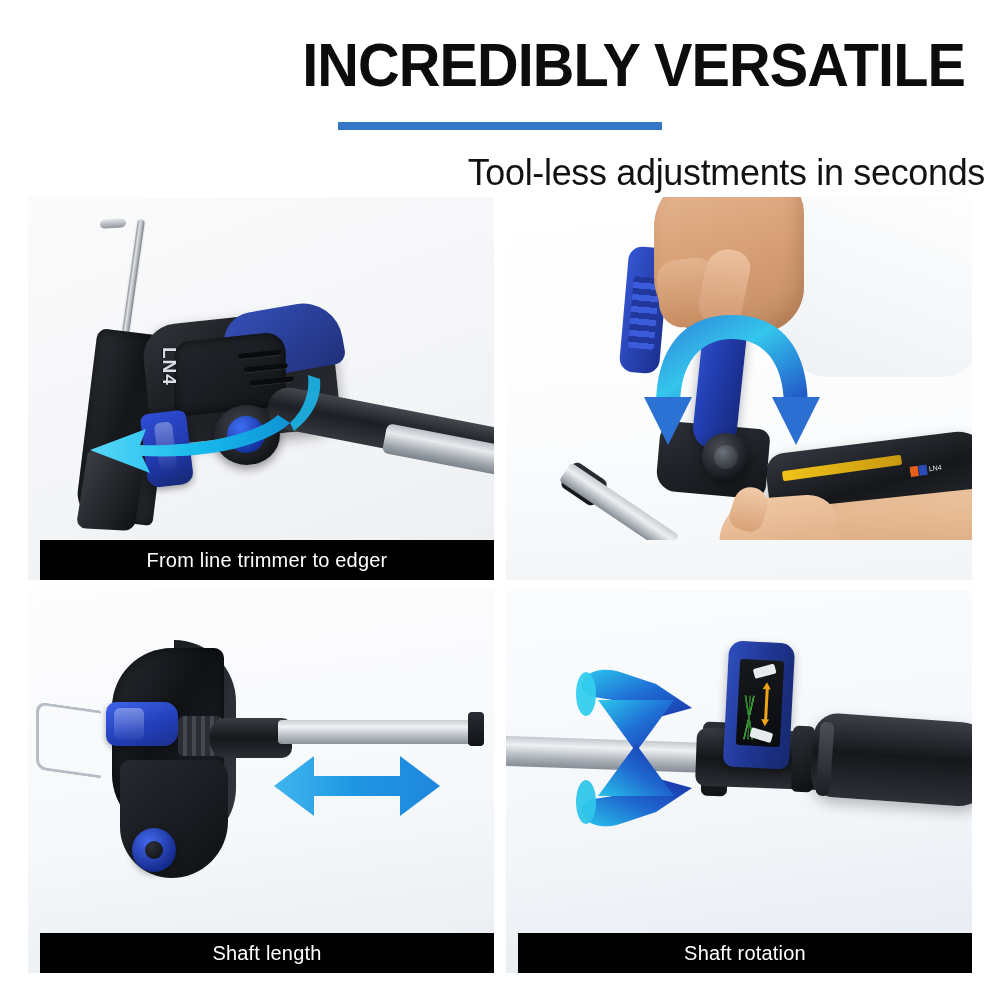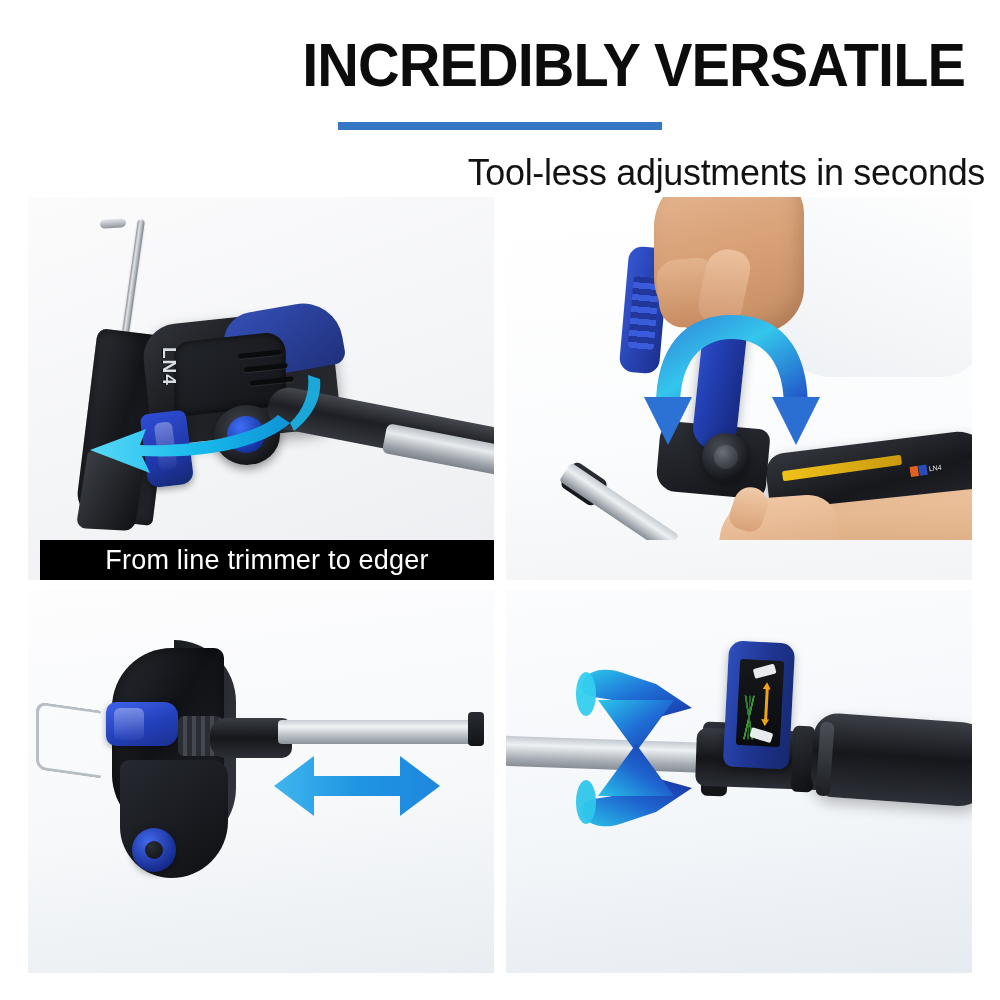--- a/index.html
+++ b/index.html
@@ -57,21 +57,21 @@
   .photo{
     position:absolute;
     left:0;top:0;right:0;bottom:40px;
     overflow:hidden;
   }
   .caption{
     position:absolute;
     left:12px;right:0;bottom:0;height:40px;
     background:#000000;
     color:#ffffff;
-    font-size:27px;
+    font-size:20px;
     display:flex;
     align-items:center;
     justify-content:center;
     letter-spacing:0.2px;
   }
 
   
   .p1{ background:linear-gradient(160deg,#fbfbfc 0%,#f4f5f7 55%,#eceef1 100%); }
   .p1 .rod{
     position:absolute;
@@ -659,20 +659,21 @@
           <linearGradient id="cy3" x1="0" y1="0" x2="1" y2="0">
             <stop offset="0%" stop-color="#3fb6ef"></stop>
             <stop offset="50%" stop-color="#1f95e2"></stop>
             <stop offset="100%" stop-color="#1f87de"></stop>
           </linearGradient>
         </defs>
         <path d="M246 196 L286 166 L286 186 L372 186 L372 166 L412 196 L372 226
                  L372 206 L286 206 L286 226 Z" fill="url(#cy3)"></path>
       </svg>
     </div>
+    <div class="caption">Shaft length</div>
   </div>
 
   <div class="panel p4">
     <div class="photo">
       <div class="tube"></div>
       <div class="collar-nub"></div>
       <div class="collar-blk"></div>
       <div class="collar-nub2"></div>
       <div class="clamp"></div>
       <div class="sticker">
@@ -703,15 +704,16 @@
         <path d="M92 110 L168 110 L130 162 Z" fill="url(#bl4)"></path>
 
         <path d="M76 220 C76 234 96 240 114 234 L150 222 L186 198 L150 188 L114 204
                  C96 210 76 206 76 220 Z" fill="url(#bl4b)"></path>
         <path d="M92 206 L168 206 L130 154 Z" fill="url(#bl4b)"></path>
 
         <ellipse cx="80" cy="104" rx="10" ry="22" fill="#34cdee" opacity="0.95"></ellipse>
         <ellipse cx="80" cy="212" rx="10" ry="22" fill="#2fc6ea" opacity="0.95"></ellipse>
       </svg>
     </div>
+    <div class="caption">Shaft rotation</div>
   </div>
 
 </div>
 
 </body></html>

